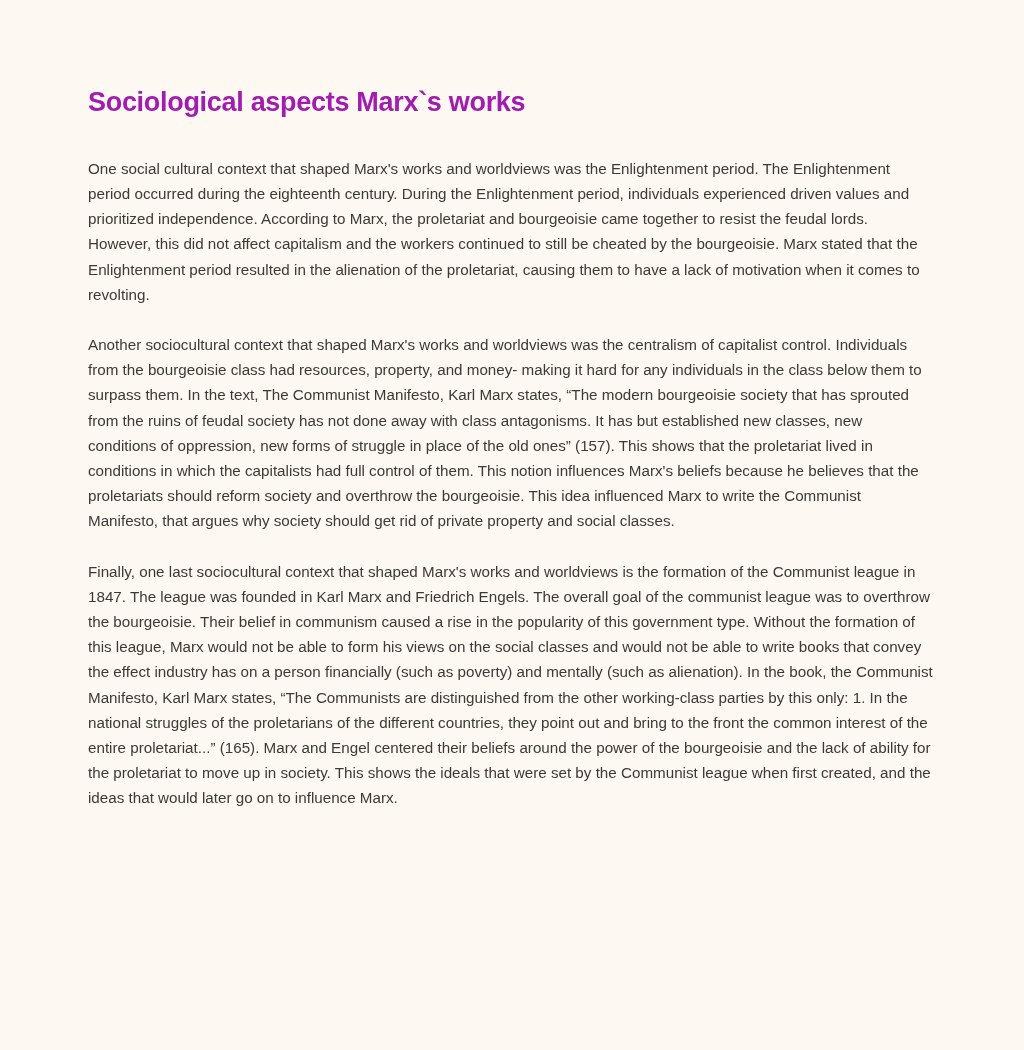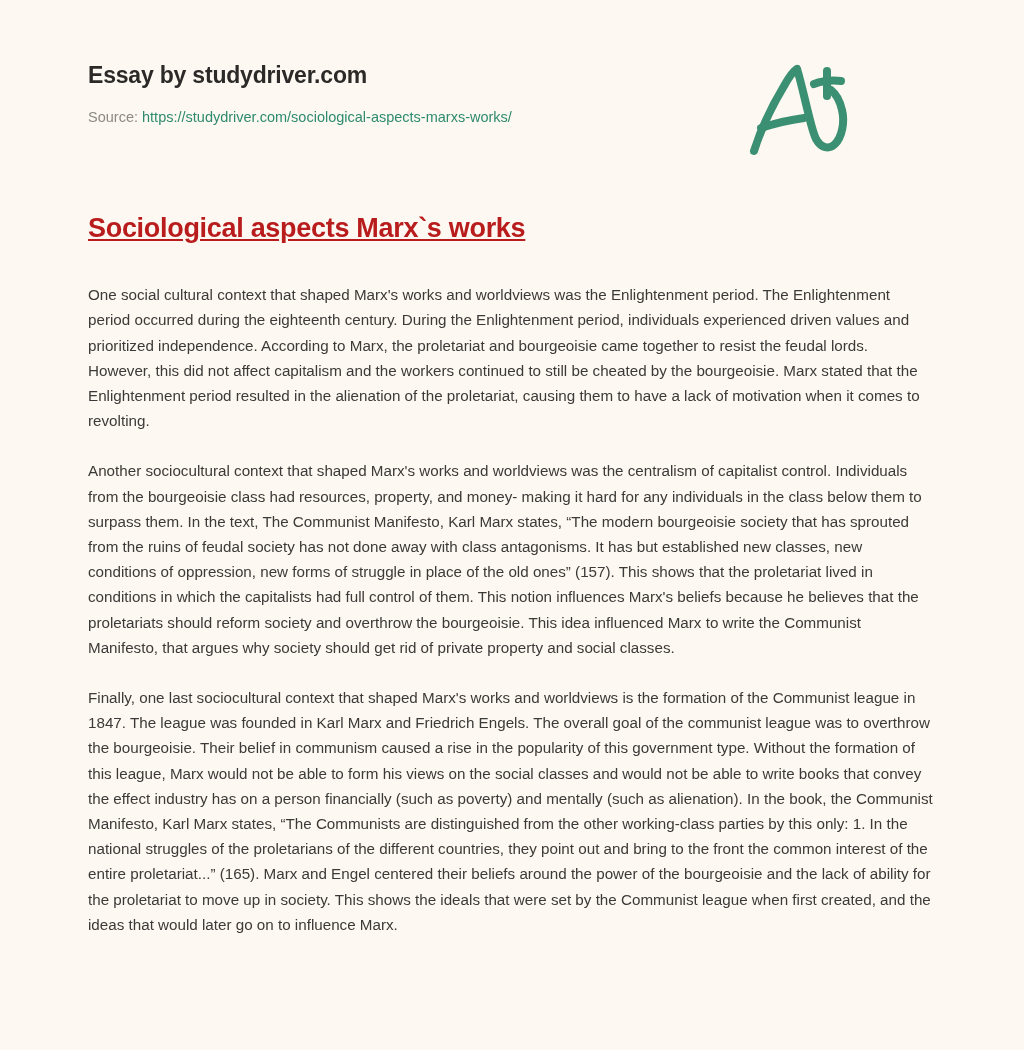--- a/index.html
+++ b/index.html
@@ -73,72 +73,44 @@
   }
 
   
   .article {
     margin-top: 86px;
   }
 
   .article-title {
     font-size: 27px;
     font-weight: bold;
-    color: #b91c1c;
+    color: #a21caf;
     letter-spacing: -0.3px;
     line-height: 1.25;
     margin: 0 0 36px 0;
-    text-decoration: underline;
   }
 
   .article-body p {
     font-size: 15.2px;
     line-height: 25.2px;
     color: #3c3a38;
     margin: 0 0 25px 0;
     text-align: left;
     max-width: 845px;
   }
 
   .article-body p:last-child {
     margin-bottom: 0;
   }
 </style>
 </head>
 <body>
 
 <div class="page">
 
-  <div class="header">
-    <h1 class="brand-title">Essay by studydriver.com</h1>
-
-    <div class="source-line">
-      <span class="source-label">Source:</span>
-      <span class="source-url">https://studydriver.com/sociological-aspects-marxs-works/</span>
-    </div>
-
-    <div class="logo">
-      <svg viewBox="0 0 120 104" xmlns="http://www.w3.org/2000/svg">
-        <g fill="none" stroke="#3b8f72" stroke-linecap="round" stroke-linejoin="round">
-
-          <path d="M12 93 C 18 74, 30 48, 42 28 C 47 19, 51 13, 55 11" stroke-width="8"></path>
-
-          <path d="M55 11 C 58 20, 62 38, 66 54 C 69 66, 71 75, 74 81
-                   C 79 90, 87 92, 93 86 C 100 79, 103 64, 100 52
-                   C 98 43, 94 36, 89 32" stroke-width="8"></path>
-
-          <path d="M19 70 C 31 66, 47 62, 62 60" stroke-width="8"></path>
-
-          <path d="M72 26 C 80 23, 90 22, 99 23" stroke-width="8"></path>
-
-          <path d="M85 13 C 85 21, 85 30, 85 38" stroke-width="8"></path>
-        </g>
-      </svg>
-    </div>
-  </div>
 
   <div class="article">
     <h2 class="article-title">Sociological aspects Marx`s works</h2>
 
     <div class="article-body">
       <p>One social cultural context that shaped Marx's works and worldviews was the Enlightenment period. The Enlightenment period occurred during the eighteenth century. During the Enlightenment period, individuals experienced driven values and prioritized independence. According to Marx, the proletariat and bourgeoisie came together to resist the feudal lords. However, this did not affect capitalism and the workers continued to still be cheated by the bourgeoisie. Marx stated that the Enlightenment period resulted in the alienation of the proletariat, causing them to have a lack of motivation when it comes to revolting.</p>
       <p>Another sociocultural context that shaped Marx's works and worldviews was the centralism of capitalist control. Individuals from the bourgeoisie class had resources, property, and money- making it hard for any individuals in the class below them to surpass them. In the text, The Communist Manifesto, Karl Marx states, “The modern bourgeoisie society that has sprouted from the ruins of feudal society has not done away with class antagonisms. It has but established new classes, new conditions of oppression, new forms of struggle in place of the old ones” (157). This shows that the proletariat lived in conditions in which the capitalists had full control of them. This notion influences Marx's beliefs because he believes that the proletariats should reform society and overthrow the bourgeoisie. This idea influenced Marx to write the Communist Manifesto, that argues why society should get rid of private property and social classes.</p>
       <p>Finally, one last sociocultural context that shaped Marx's works and worldviews is the formation of the Communist league in 1847. The league was founded in Karl Marx and Friedrich Engels. The overall goal of the communist league was to overthrow the bourgeoisie. Their belief in communism caused a rise in the popularity of this government type. Without the formation of this league, Marx would not be able to form his views on the social classes and would not be able to write books that convey the effect industry has on a person financially (such as poverty) and mentally (such as alienation). In the book, the Communist Manifesto, Karl Marx states, “The Communists are distinguished from the other working-class parties by this only: 1. In the national struggles of the proletarians of the different countries, they point out and bring to the front the common interest of the entire proletariat...” (165). Marx and Engel centered their beliefs around the power of the bourgeoisie and the lack of ability for the proletariat to move up in society. This shows the ideals that were set by the Communist league when first created, and the ideas that would later go on to influence Marx.</p>
     </div>
   </div>

